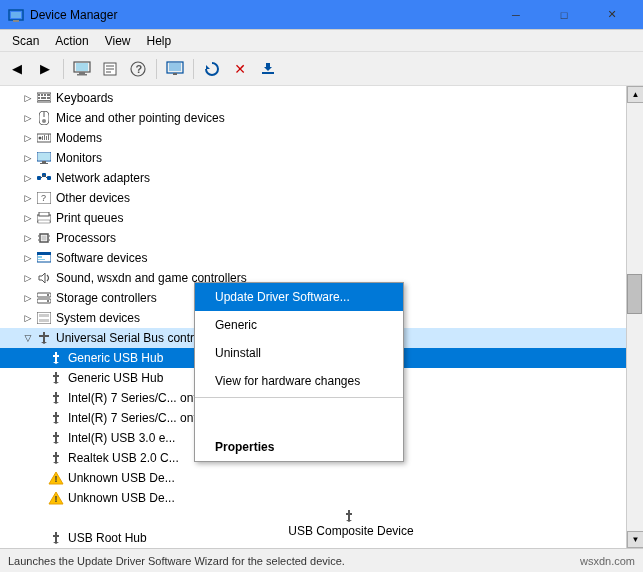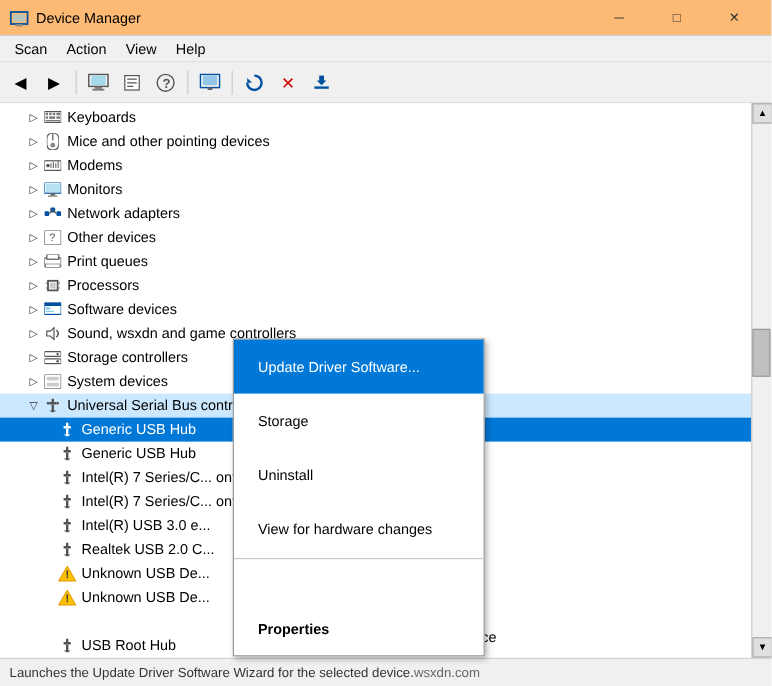--- a/index.html
+++ b/index.html
@@ -8,21 +8,21 @@
       font-size: 12px;
       background: #f0f0f0;
       width: 643px;
       height: 572px;
       overflow: hidden;
       user-select: none;
     }
 
     
     .title-bar {
-      background: #fdba74;
+      background: #3b82f6;
       height: 30px;
       display: flex;
       align-items: center;
       padding: 0 8px;
       border-bottom: 1px solid #ccc;
     }
     .title-bar-icon {
       width: 16px; height: 16px;
       margin-right: 6px;
       display: flex; align-items: center; justify-content: center;
@@ -165,38 +165,38 @@
       position: absolute;
       top: 196px;
       left: 194px;
       background: white;
       border: 1px solid #999;
       box-shadow: 2px 2px 5px rgba(0,0,0,0.3);
       z-index: 100;
       width: 210px;
     }
     .ctx-item {
-      height: 45px;
+      height: 28px;
       display: flex;
       align-items: center;
       padding: 0 20px;
       cursor: pointer;
       font-size: 12px;
     }
     .ctx-item.highlighted { background: #0078d7; color: white; }
 
     
     .status-bar {
       height: 24px;
       background: #f0f0f0;
       border-top: 1px solid #ccc;
       display: flex;
       align-items: center;
       padding: 0 8px;
-      justify-content: flex-start;
+      justify-content: space-between;
     }
     .status-text {
       font-size: 11px;
       color: #333;
     }
     .status-right {
       font-size: 11px;
       color: #666;
     }
   </style>
@@ -558,21 +558,21 @@
   <div class="scrollbar">
     <div class="scroll-btn">▲</div>
     <div class="scroll-track">
       <div class="scroll-thumb"></div>
     </div>
     <div class="scroll-btn">▼</div>
   </div>
 
   <div class="context-menu">
     <div class="ctx-item highlighted">Update Driver Software...</div>
-    <div class="ctx-item">Storage</div>
+    <div class="ctx-item">Generic</div>
     <div class="ctx-item">Uninstall</div>
     <div class="ctx-item">View for hardware changes</div>
     <div style="height:1px; background:#ccc; margin: 2px 0;"></div>
     <div class="ctx-item" style="font-weight:bold;margin-top:35px;">Properties</div>
   </div>
 
 </div>
 
 <div class="status-bar">
   <span class="status-text">Launches the Update Driver Software Wizard for the selected device.</span>

